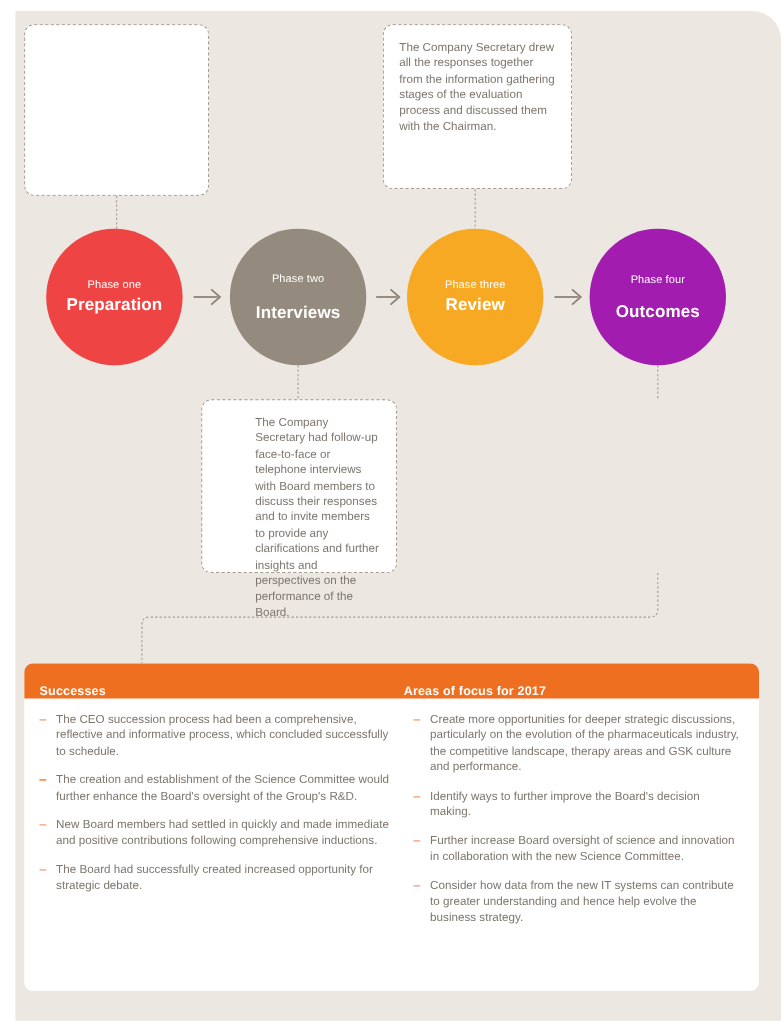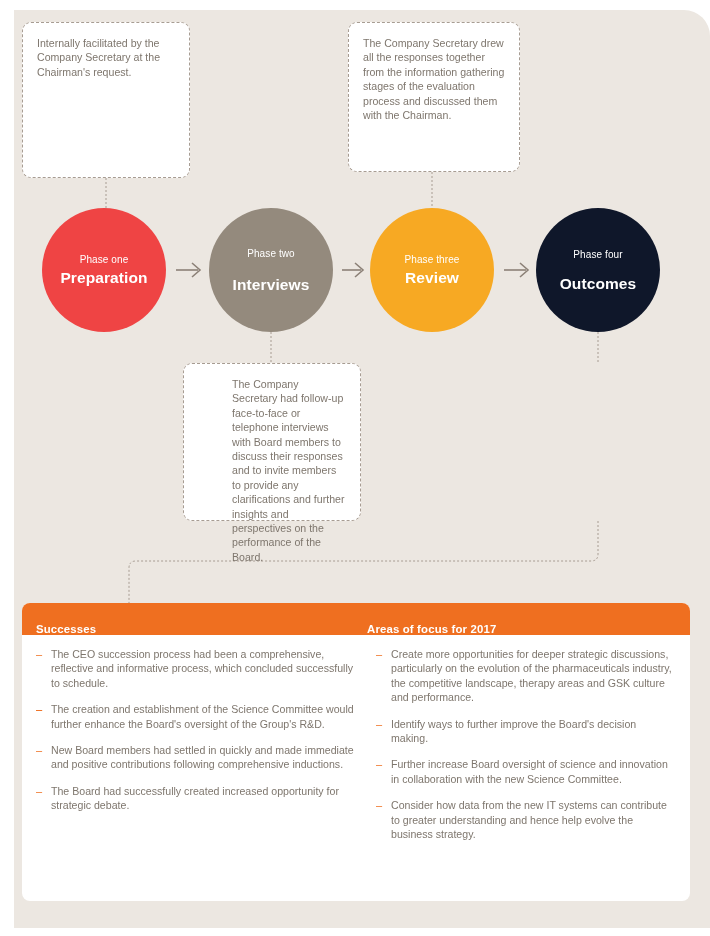--- a/index.html
+++ b/index.html
@@ -178,21 +178,20 @@
       <line x1="342" y1="270" x2="361" y2="270"></line>
       <polyline points="355,263 363,270 355,277"></polyline>
     </g>
     <g stroke="#8c8177" stroke-width="1.6" fill="none">
       <line x1="504" y1="270" x2="526" y2="270"></line>
       <polyline points="520,263 528,270 520,277"></polyline>
     </g>
   </svg>
 
   <div class="callout" id="callout-1">
-    <p>Internally facilitated by the Company Secretary at the Chairman's request.</p>
   </div>
 
   <div class="callout" id="callout-2">
     <p>The Company Secretary drew all the responses together from the information gathering stages of the evaluation process and discussed them with the Chairman.</p>
   </div>
 
   <div class="callout" id="callout-3">
     <p>The Company Secretary had follow-up face-to-face or telephone interviews with Board members to discuss their responses and to invite members to provide any clarifications and further insights and perspectives on the performance of the Board.</p>
   </div>
 
@@ -205,21 +204,21 @@
   <div class="phase" id="phase-2" style="background: rgb(148, 138, 125);">
     <span class="ph-sub">Phase two</span>
     <span class="ph-name">Interviews</span>
   </div>
 
   <div class="phase" id="phase-3" style="background: rgb(247, 169, 35);">
     <span class="ph-sub">Phase three</span>
     <span class="ph-name">Review</span>
   </div>
 
-  <div class="phase" id="phase-4" style="background: #0f172a; gap: 11px;">
+  <div class="phase" id="phase-4" style="background: #a21caf; gap: 11px;">
     <span class="ph-sub">Phase four</span>
     <span class="ph-name">Outcomes</span>
   </div>
 
   <div class="results-panel">
     <div class="results-header">
       <div class="hdr-cell hdr-left">Successes</div>
       <div class="hdr-cell hdr-right">Areas of focus for 2017</div>
     </div>
 

